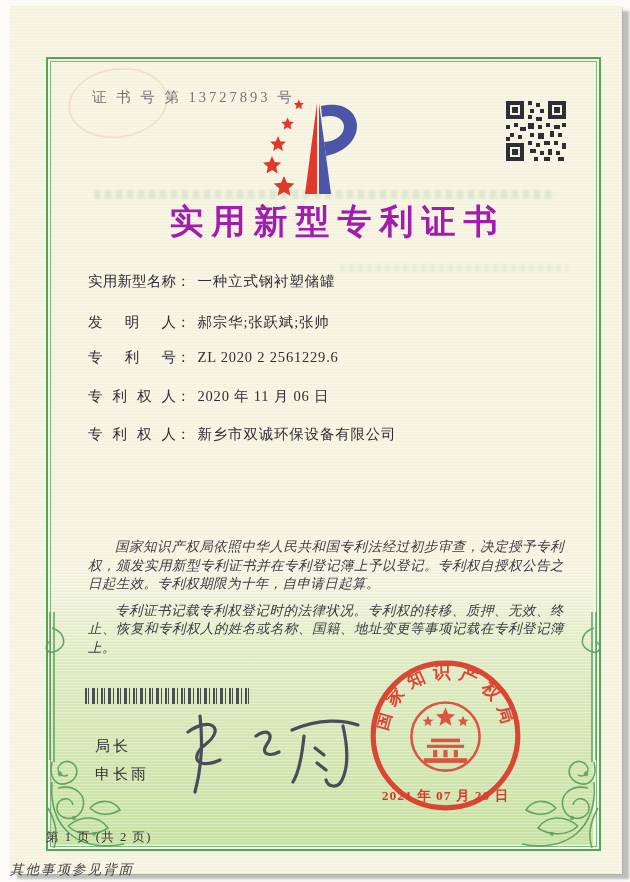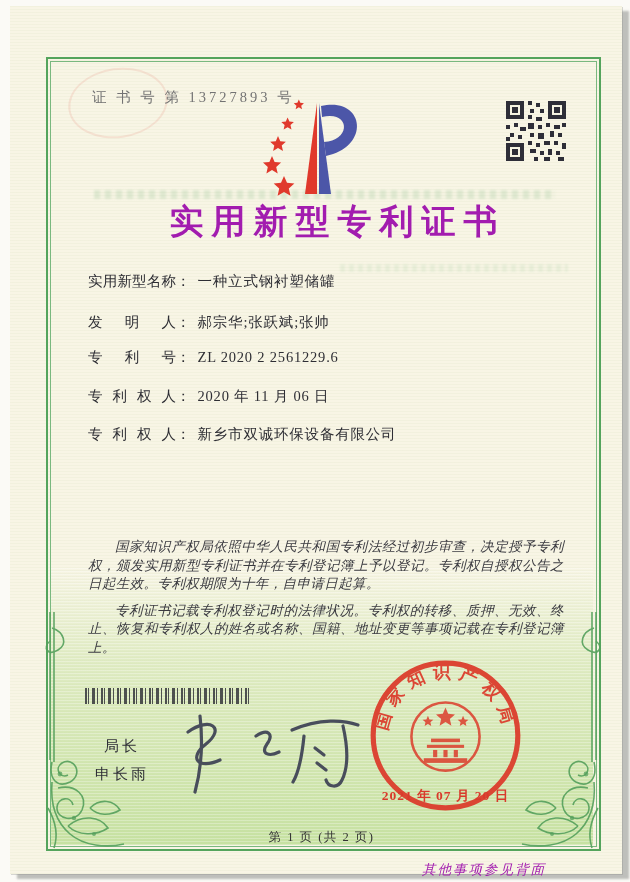--- a/index.html
+++ b/index.html
@@ -69,37 +69,37 @@
     position:absolute;left:75px;top:682px;width:166px;height:16px;z-index:4;opacity:.85;
     background:repeating-linear-gradient(90deg,
       #33343a 0 2px, transparent 2px 3.5px,
       #33343a 3.5px 4.5px, transparent 4.5px 7.5px,
       #33343a 7.5px 10.5px, transparent 10.5px 12px,
       #33343a 12px 13px, transparent 13px 16px);
   }
   .sig-block{
     position:absolute;left:85px;top:726px;z-index:4;
     font-family:"Liberation Sans","DejaVu Sans",sans-serif;
-    font-size:15px;color:#2f2f36;letter-spacing:3px;line-height:28px;text-align:center;
+    font-size:15px;color:#2f2f36;letter-spacing:3px;line-height:28px;
   }
   .signature{position:absolute;left:150px;top:700px;width:210px;height:95px;z-index:4;}
 
   .seal{position:absolute;left:358px;top:652px;width:155px;height:155px;z-index:5;opacity:.93;}
   .seal-date{
     position:absolute;left:353px;top:781px;width:165px;z-index:5;text-align:center;
     font-size:13.5px;font-weight:bold;color:#d93a2c;letter-spacing:1px;
   }
 
   .page-info{
-    position:absolute;left:36px;top:823px;width:551px;z-index:4;text-align:center;
+    position:absolute;left:36px;top:823px;width:551px;z-index:4;
     font-size:12.5px;color:#333;letter-spacing:1.5px;
   }
   .back-note{
-    position:absolute;left:0;top:855px;width:536px;z-index:4;text-align:right;
-    font-size:13.5px;color:#a21caf;font-style:italic;letter-spacing:2px;
+    position:absolute;left:0;top:855px;width:536px;z-index:4;text-align:left;
+    font-size:13.5px;color:#404040;font-style:italic;letter-spacing:2px;
   }
 </style>
 </head>
 <body>
 
 <div class="page">
 
   <div class="green-zone"></div>
   <div class="frame-outer">
     <div class="frame-inner"></div>

